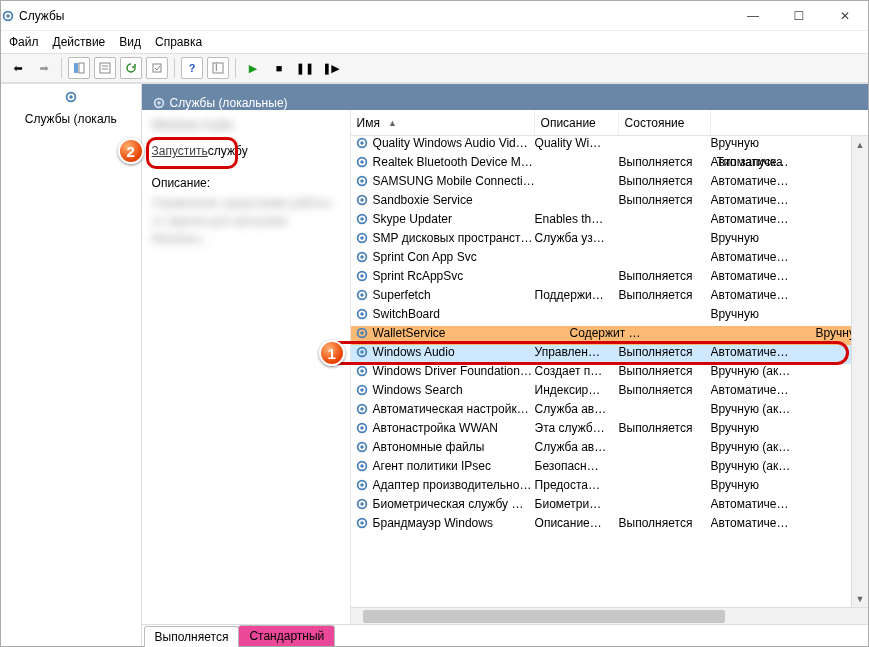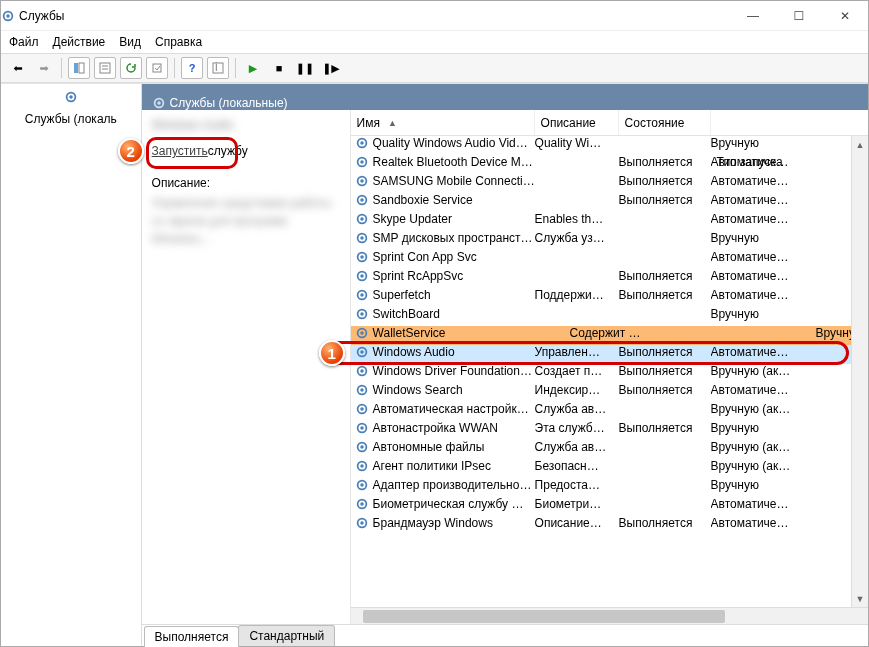--- a/index.html
+++ b/index.html
@@ -38,21 +38,21 @@
   .row.wallet { background:#fdba74;gap:35px; }
   .row.sel { background:#cde8ff; }
   .row .c1{ width:184px; padding-left:4px; display:flex; align-items:center; gap:4px; white-space:nowrap; overflow:hidden; text-overflow:ellipsis;}
   .row .c2{ width:84px; white-space:nowrap; overflow:hidden; text-overflow:ellipsis;}
   .row .c3{ width:92px; white-space:nowrap; overflow:hidden; text-overflow:ellipsis;}
   .row .c4{ flex:1; white-space:nowrap; overflow:hidden; text-overflow:ellipsis;}
   .gear { width:14px; height:14px; display:inline-flex; align-items:center; justify-content:center; color:#4a80b7; flex:0 0 14px;}
   .hscroll { height:17px; background:#f1f1f1; border-top:1px solid #ddd; display:flex; align-items:center; }
   .hscroll .thumb { height:13px; background:#c7c7c7; width:70%; margin-left:12px; border-radius:2px;}
   .tabs { height:22px; display:flex; align-items:flex-end; padding-left:2px; border-top:1px solid #ddd; gap:0; background:#fff;}
-  .tab { padding:3px 10px; border:1px solid #bbb; border-bottom:none; border-top-left-radius:3px; border-top-right-radius:3px; background:#e5e5e5; margin-right:-1px; cursor:default;}
+  .tab { padding:3px 10px; border:1px solid #bbb; border-bottom:none; border-top-left-radius:3px; border-top-right-radius:3px; background:#ec4899; margin-right:-1px; cursor:default;}
   .tab.active{ background:#fff; position:relative; top:1px;}
 
   .sel-border { position:absolute; border:3px solid #d40000; border-radius:14px; pointer-events:none; z-index:15; }
   .up-caret{ font-size:9px; color:#666; margin-left:4px;}
   .vscroll { position:absolute; right:0; top:26px; bottom:17px; width:17px; background:#f1f1f1; border-left:1px solid #ddd; display:flex; flex-direction:column; align-items:center; justify-content:space-between;}
   .vscroll .vthumb{ flex:1; }
   .vscroll .varrow{ height:17px; width:100%; display:flex; align-items:center; justify-content:center; color:#666; font-size:9px;}
 
   svg { display:block; }
 </style>

